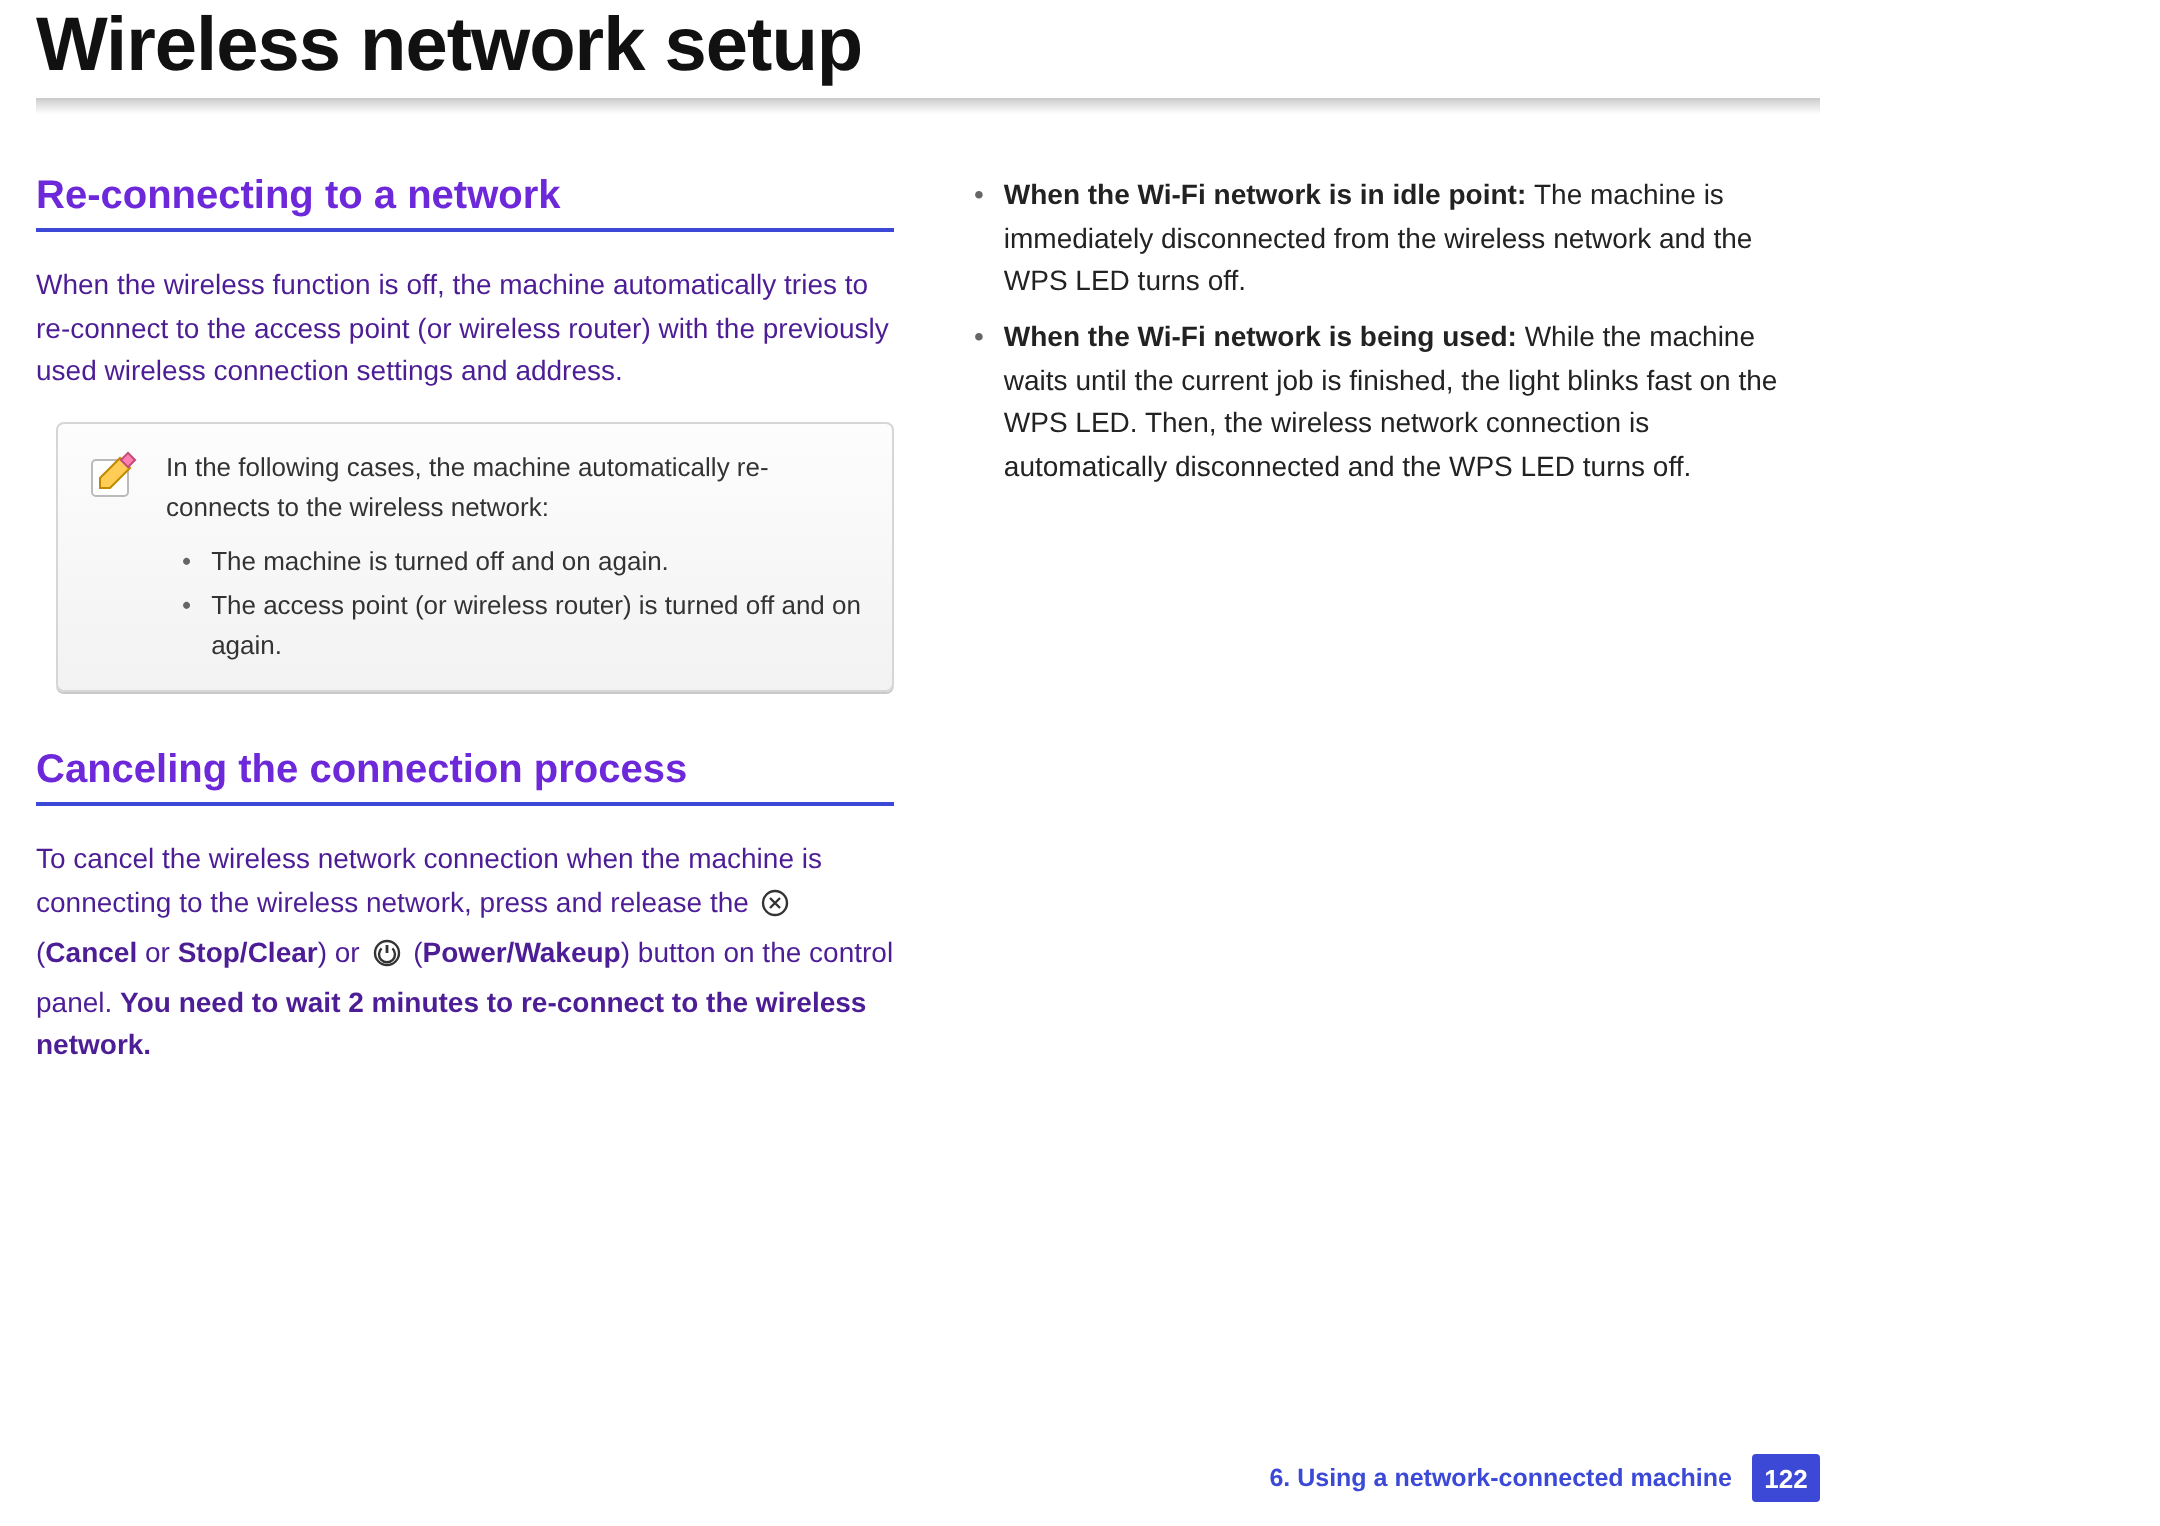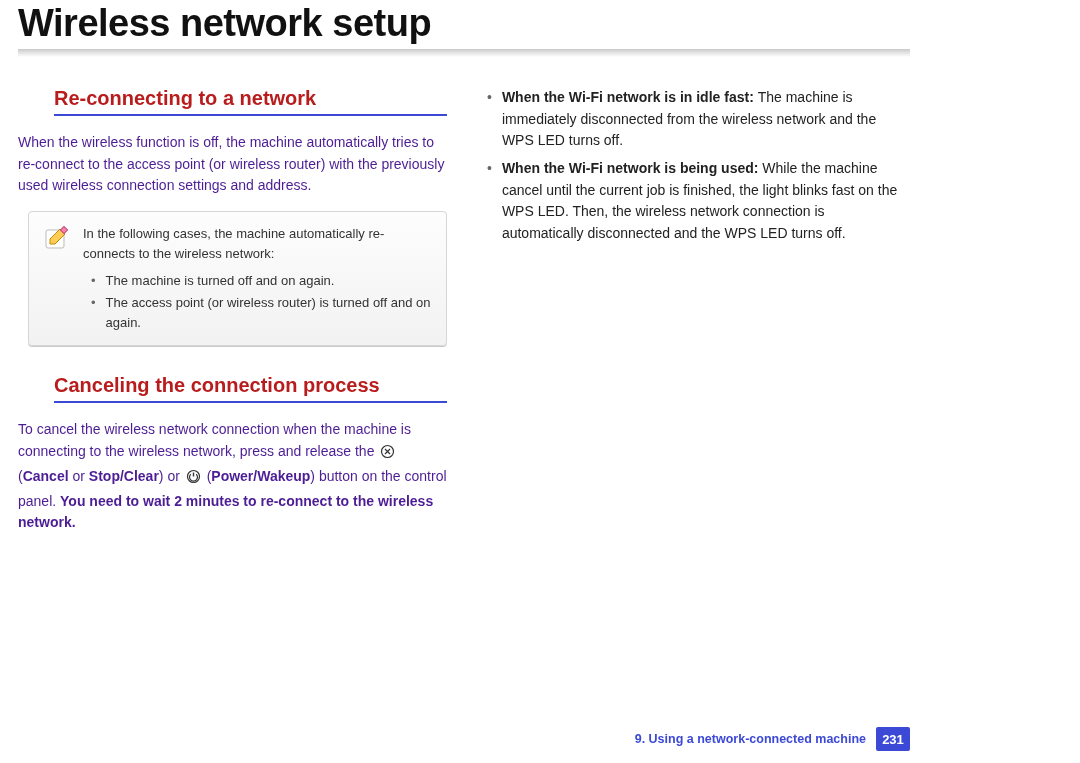--- a/index.html
+++ b/index.html
@@ -3,21 +3,21 @@
 <meta charset="utf-8">
 <style>
   * { box-sizing: border-box; margin: 0; padding: 0; }
   html, body { width: 1080px; height: 763px; font-family: "Segoe UI", Arial, sans-serif; color: #222; background: #fff; }
   .page { position: relative; width: 928px; height: 763px; padding: 0 18px; }
   .title-bar { padding-top: 2px; }
   .page-title { font-size: 38px; font-weight: 700; letter-spacing: -0.5px; color: #111; }
   .title-rule { height: 8px; margin-top: 4px; background: linear-gradient(to bottom, rgba(0,0,0,0.18), rgba(0,0,0,0)); border-top: 1px solid #ccc; }
   .cols { display: flex; gap: 34px; margin-top: 30px; }
   .col { flex: 1 1 0; min-width: 0; }
-  .h2 { font-size: 20px; font-weight: 700; color: #b91c1c; padding-bottom: 4px; border-bottom: 2px solid #3b49d6; margin-bottom: 16px; margin-left: 36px; }
+  .h2 { font-size: 20px; font-weight: 700; color: #6d28d9; padding-bottom: 4px; border-bottom: 2px solid #3b49d6; margin-bottom: 16px; }
   .para { font-size: 14px; line-height: 1.55; color: #4c1d95; margin-bottom: 14px; }
   .note-box { border: 1px solid #d6d6d6; border-radius: 4px; background: linear-gradient(to bottom, #fdfdfd, #f2f2f2); padding: 12px 14px 10px 14px; margin: 14px 0 28px 10px; box-shadow: 0 1px 0 #c9c9c9; }
   .note-inner { display: flex; gap: 12px; align-items: flex-start; }
   .note-icon { flex: 0 0 28px; height: 28px; }
   .note-text-wrap { flex: 1; font-size: 13px; color: #333; line-height: 1.5; }
   .note-sublist { margin-top: 8px; }
   .bullet-row { display: flex; gap: 10px; font-size: 13px; color: #333; line-height: 1.55; margin: 2px 0 2px 8px; }
   .bullet-row .dot { flex: 0 0 auto; color: #666; }
   .bullet-row-outer { display: flex; gap: 10px; font-size: 14px; line-height: 1.55; margin: 0 0 6px 6px; }
   .bullet-row-outer .dot { flex: 0 0 auto; color: #666; }
@@ -92,32 +92,32 @@
       </p>
 
     </div>
 
     <div class="col">
 
 
       <div class="bullet-row-outer">
         <span class="dot">•</span>
         <span class="bullet-body">
-          <b class="strong">When the Wi-Fi network is in idle fast: </b><span>The machine is immediately disconnected from the wireless network and the WPS LED turns off.</span>
+          <b class="strong">When the Wi-Fi network is in idle point: </b><span>The machine is immediately disconnected from the wireless network and the WPS LED turns off.</span>
         </span>
       </div>
 
       <div class="bullet-row-outer">
         <span class="dot">•</span>
         <span class="bullet-body">
-          <b class="strong">When the Wi-Fi network is being used: </b><span>While the machine cancel until the current job is finished, the light blinks fast on the WPS LED. Then, the wireless network connection is automatically disconnected and the WPS LED turns off.</span>
+          <b class="strong">When the Wi-Fi network is being used: </b><span>While the machine waits until the current job is finished, the light blinks fast on the WPS LED. Then, the wireless network connection is automatically disconnected and the WPS LED turns off.</span>
         </span>
       </div>
 
     </div>
   </div>
 
   <div class="footer">
-    <span class="footer-text">9.  Using a network-connected machine</span>
-    <span class="page-num">231</span>
+    <span class="footer-text">6.  Using a network-connected machine</span>
+    <span class="page-num">122</span>
   </div>
 
 </div>
 
 </body></html>

